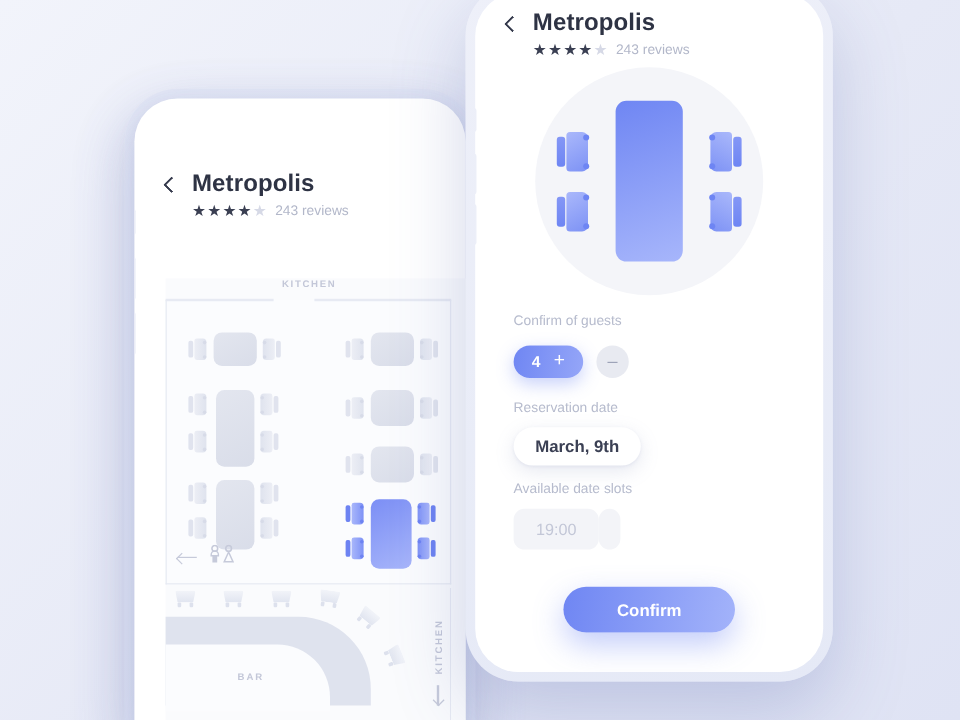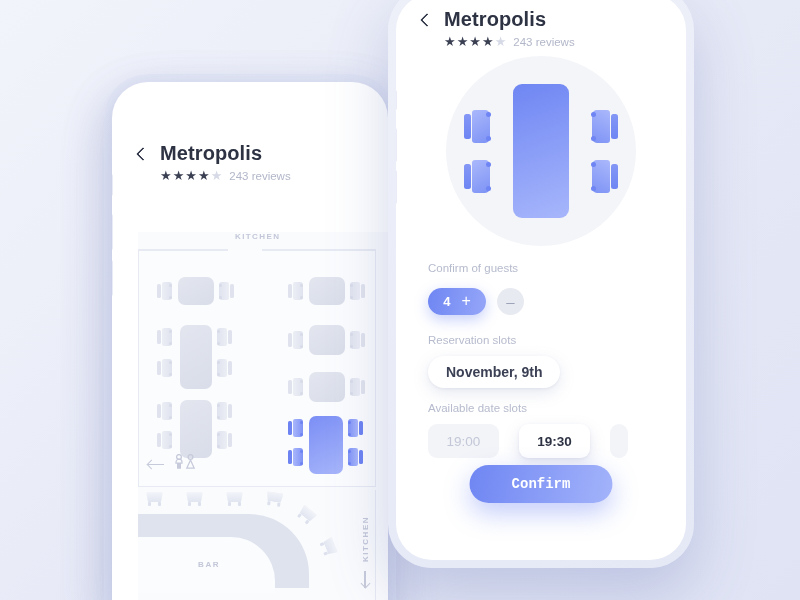--- a/index.html
+++ b/index.html
@@ -270,21 +270,21 @@
     color:#9da3b8; font-size:15px; line-height:1; cursor:pointer;
   }
   .date-chip {
     position:absolute; height: 32px; padding: 0 18px;
     background:#fff; border-radius: 17px;
     display:inline-flex; align-items:center;
     font-size: 14px; font-weight:bold; color:#3b4054;
     box-shadow: 0 5px 16px rgba(120,132,180,0.18), 0 1px 3px rgba(120,132,180,0.12);
     cursor:pointer;
   }
-  .slots { position:absolute; display:flex; gap:20px; }
+  .slots { position:absolute; display:flex; gap:0; }
   .slot {
     width: 71px; height: 34px; border-radius: 9px;
     background:#f3f4f8; display:flex; align-items:center; justify-content:center;
     font-size: 13.5px; color:#c3c7d7; cursor:pointer;
   }
   .slot.sel {
     background:#fff; color:#2e3344; font-weight:bold;
     box-shadow: 0 6px 16px rgba(120,132,180,0.20), 0 1px 3px rgba(120,132,180,0.12);
   }
   .slot.cut { width: 18px; }
@@ -598,26 +598,25 @@
   <div class="stepper" style="left:32px; top:294px;">
     <div class="pill-plus">
       <span>4</span>
       <span class="plus">+</span>
     </div>
     <div class="circ-minus">
       <span>–</span>
     </div>
   </div>
 
-  <div class="field-label" style="left:32px; top:340px;">Reservation slots</div>
+  <div class="field-label" style="left:32px; top:340px;">Reservation date</div>
   <div class="date-chip" style="left:32px; top:362px;">
-    <span>November, 9th</span>
+    <span>March, 9th</span>
   </div>
 
   <div class="field-label" style="left:32px; top:408px;">Available date slots</div>
   <div class="slots" style="left:32px; top:430px;">
     <div class="slot">19:00</div>
-    <div class="slot sel">19:30</div>
     <div class="slot cut"></div>
   </div>
 
-  <button class="confirm" style="top:471px;font-family:Liberation Mono, monospace;">Confirm</button>
+  <button class="confirm" style="top:495px;">Confirm</button>
 </div>
 
 </body></html>

